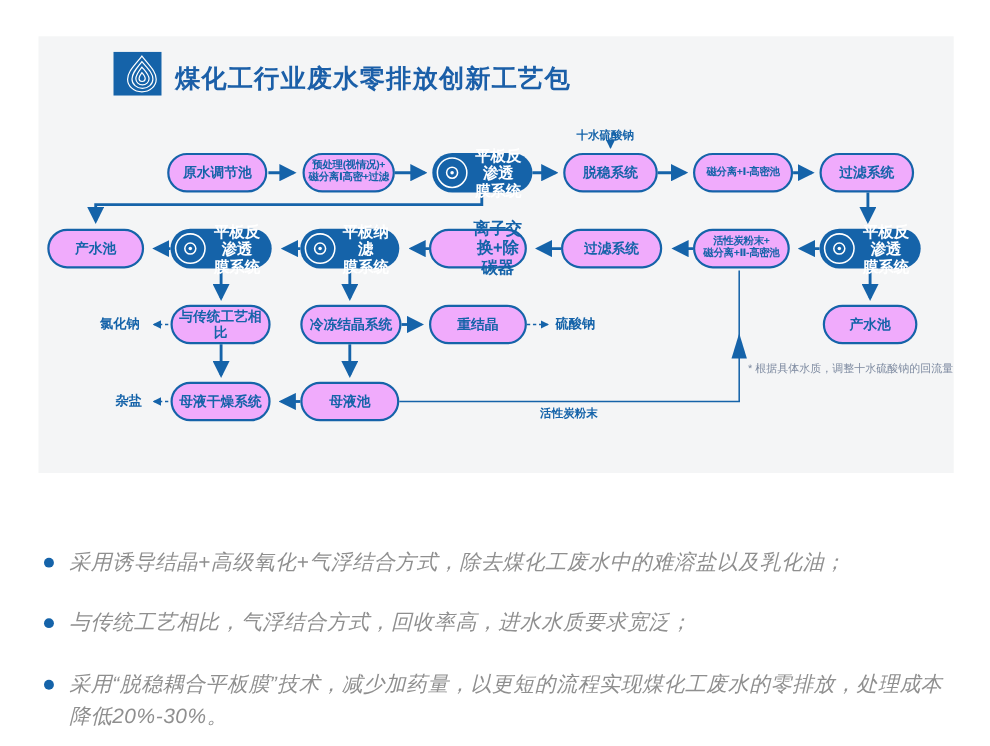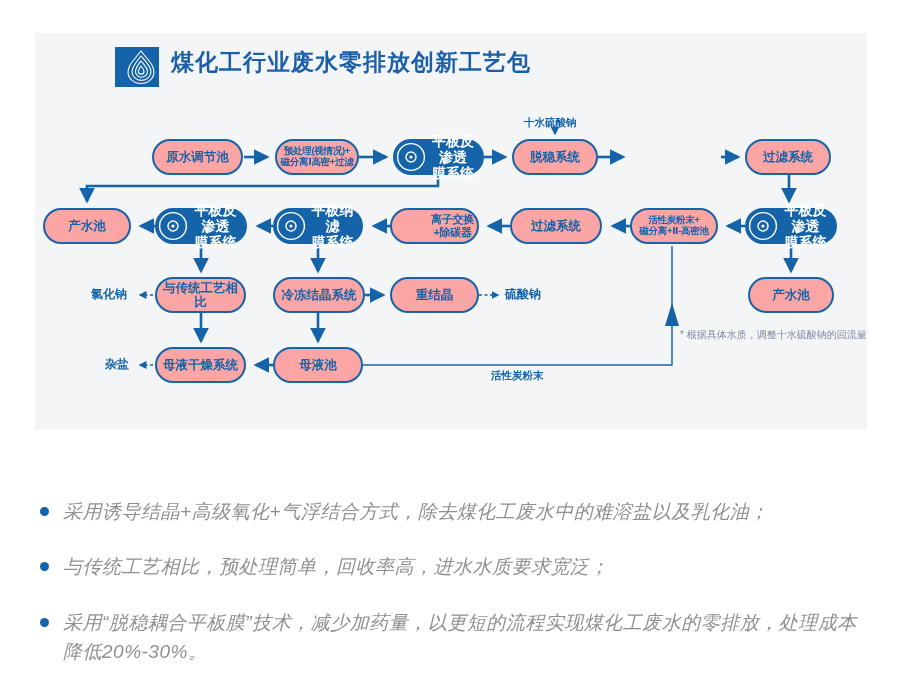--- a/index.html
+++ b/index.html
@@ -3,38 +3,38 @@
 <meta charset="utf-8">
 <style>
   * { margin:0; padding:0; box-sizing:border-box; }
   html,body { width:900px; height:678px; background:#ffffff;
     font-family:"Liberation Sans","DejaVu Sans",sans-serif; }
   .page { position:relative; width:900px; height:678px; background:#ffffff; overflow:hidden; }
 
   
   .card { position:absolute; left:35px; top:33px; width:832px; height:397px; background:#f4f5f6; }
 
-  .hdr { position:absolute; left:32px; top:14px; display:flex; align-items:flex-start;padding-left:48px; }
+  .hdr { position:absolute; left:20px; top:14px; display:flex; align-items:flex-end;padding-left:48px; }
   .logo { width:44px; height:40px; display:block; }
   .title { margin-left:12px; font-size:23px; font-weight:bold; color:#1b5fa8; letter-spacing:1px; }
 
   .flow { position:absolute; left:0; top:0; width:832px; height:397px; }
   svg.wires { position:absolute; left:0; top:0; pointer-events:none; }
   .wire { stroke:#1563a9; fill:none; stroke-width:2.6px; }
   .wire.thin { stroke-width:1.4px; }
   .wire.dash { stroke-width:1.3px; stroke-dasharray:3 2.5; }
 
   .node { position:absolute; height:36px; border-radius:18px; display:flex; align-items:center;
           justify-content:center; text-align:center; }
-  .node.outline { background:#fca5a5; border:2.2px solid #1563a9; color:#1563a9; }
+  .node.outline { background:#f0abfc; border:2.2px solid #1563a9; color:#1563a9; }
   .node.filled  { background:#1563a9; color:#ffffff; justify-content:flex-start; }
   .nlabel { white-space:pre-line; font-weight:bold; font-size:12.5px; line-height:1.15; width:100%; }
   .node.filled .nlabel { font-size:14px; padding-right:6px; }
   .node .sm  { font-size:9.5px; letter-spacing:-0.3px; }
-  .node .md  { font-size:11px; letter-spacing:-0.3px;padding-left:36px; }
+  .node .md  { font-size:15px; letter-spacing:-0.3px;padding-left:36px; }
   .disc { flex:0 0 auto; margin-left:3px; margin-right:2px; width:30px; height:30px; }
 
   .flabel { position:absolute; font-weight:bold; color:#1563a9; font-size:12px; white-space:nowrap; }
   .flabel.tiny { font-size:10.5px; }
   .note { position:absolute; font-size:10px; color:#7d8aa0; white-space:nowrap; }
 
   
   .bullets { position:absolute; left:40px; top:497px; width:828px;font-style:italic; }
   .bullets li { list-style:none; display:flex; margin-bottom:26px; }
   .dot { flex:0 0 auto; width:9px; height:9px; border-radius:50%; background:#1563a9; margin:10px 14px 0 0; }
@@ -117,20 +117,23 @@
           <circle cx="15" cy="15" r="13.4" fill="#1563a9" stroke="#ffffff" stroke-width="1.4"></circle>
           <circle cx="15" cy="15" r="5" fill="none" stroke="#ffffff" stroke-width="1.4"></circle>
           <circle cx="15" cy="15" r="1.6" fill="#ffffff"></circle>
         </svg>
         <span class="nlabel">平板反渗透
 膜系统</span>
         </div>
       <div class="node outline" style="left:477px;top:106px;width:86px">
         <span class="nlabel">脱稳系统</span>
         </div>
+      <div class="node outline" style="left:595px;top:106px;width:91px">
+        <span class="nlabel sm">磁分离+Ⅰ-高密池</span>
+        </div>
       <div class="node outline" style="left:710px;top:106px;width:86px">
         <span class="nlabel">过滤系统</span>
         </div>
 
       <div class="node outline" style="left:8px;top:175px;width:88px">
         <span class="nlabel">产水池</span>
         </div>
       <div class="node filled" style="left:120px;top:175px;width:92px">
         <svg class="disc" viewBox="0 0 30 30">
           <circle cx="15" cy="15" r="13.4" fill="#1563a9" stroke="#ffffff" stroke-width="1.4"></circle>
@@ -198,21 +201,21 @@
     </div>
   </div>
 
   <ul class="bullets">
     <li>
       <span class="dot"></span>
       <span class="btext">采用诱导结晶+高级氧化+气浮结合方式，除去煤化工废水中的难溶盐以及乳化油；</span>
     </li>
     <li>
       <span class="dot"></span>
-      <span class="btext">与传统工艺相比，预处理简单，回收率高，进水水质要求宽泛；</span>
+      <span class="btext">与传统工艺相比，气浮结合方式，回收率高，进水水质要求宽泛；</span>
     </li>
     <li>
       <span class="dot"></span>
       <span class="btext">采用“脱稳耦合平板膜”技术，减少加药量，以更短的流程实现煤化工废水的零排放，处理成本降低20%-30%。</span>
     </li>
   </ul>
 
 </div>
 
 </body></html>

